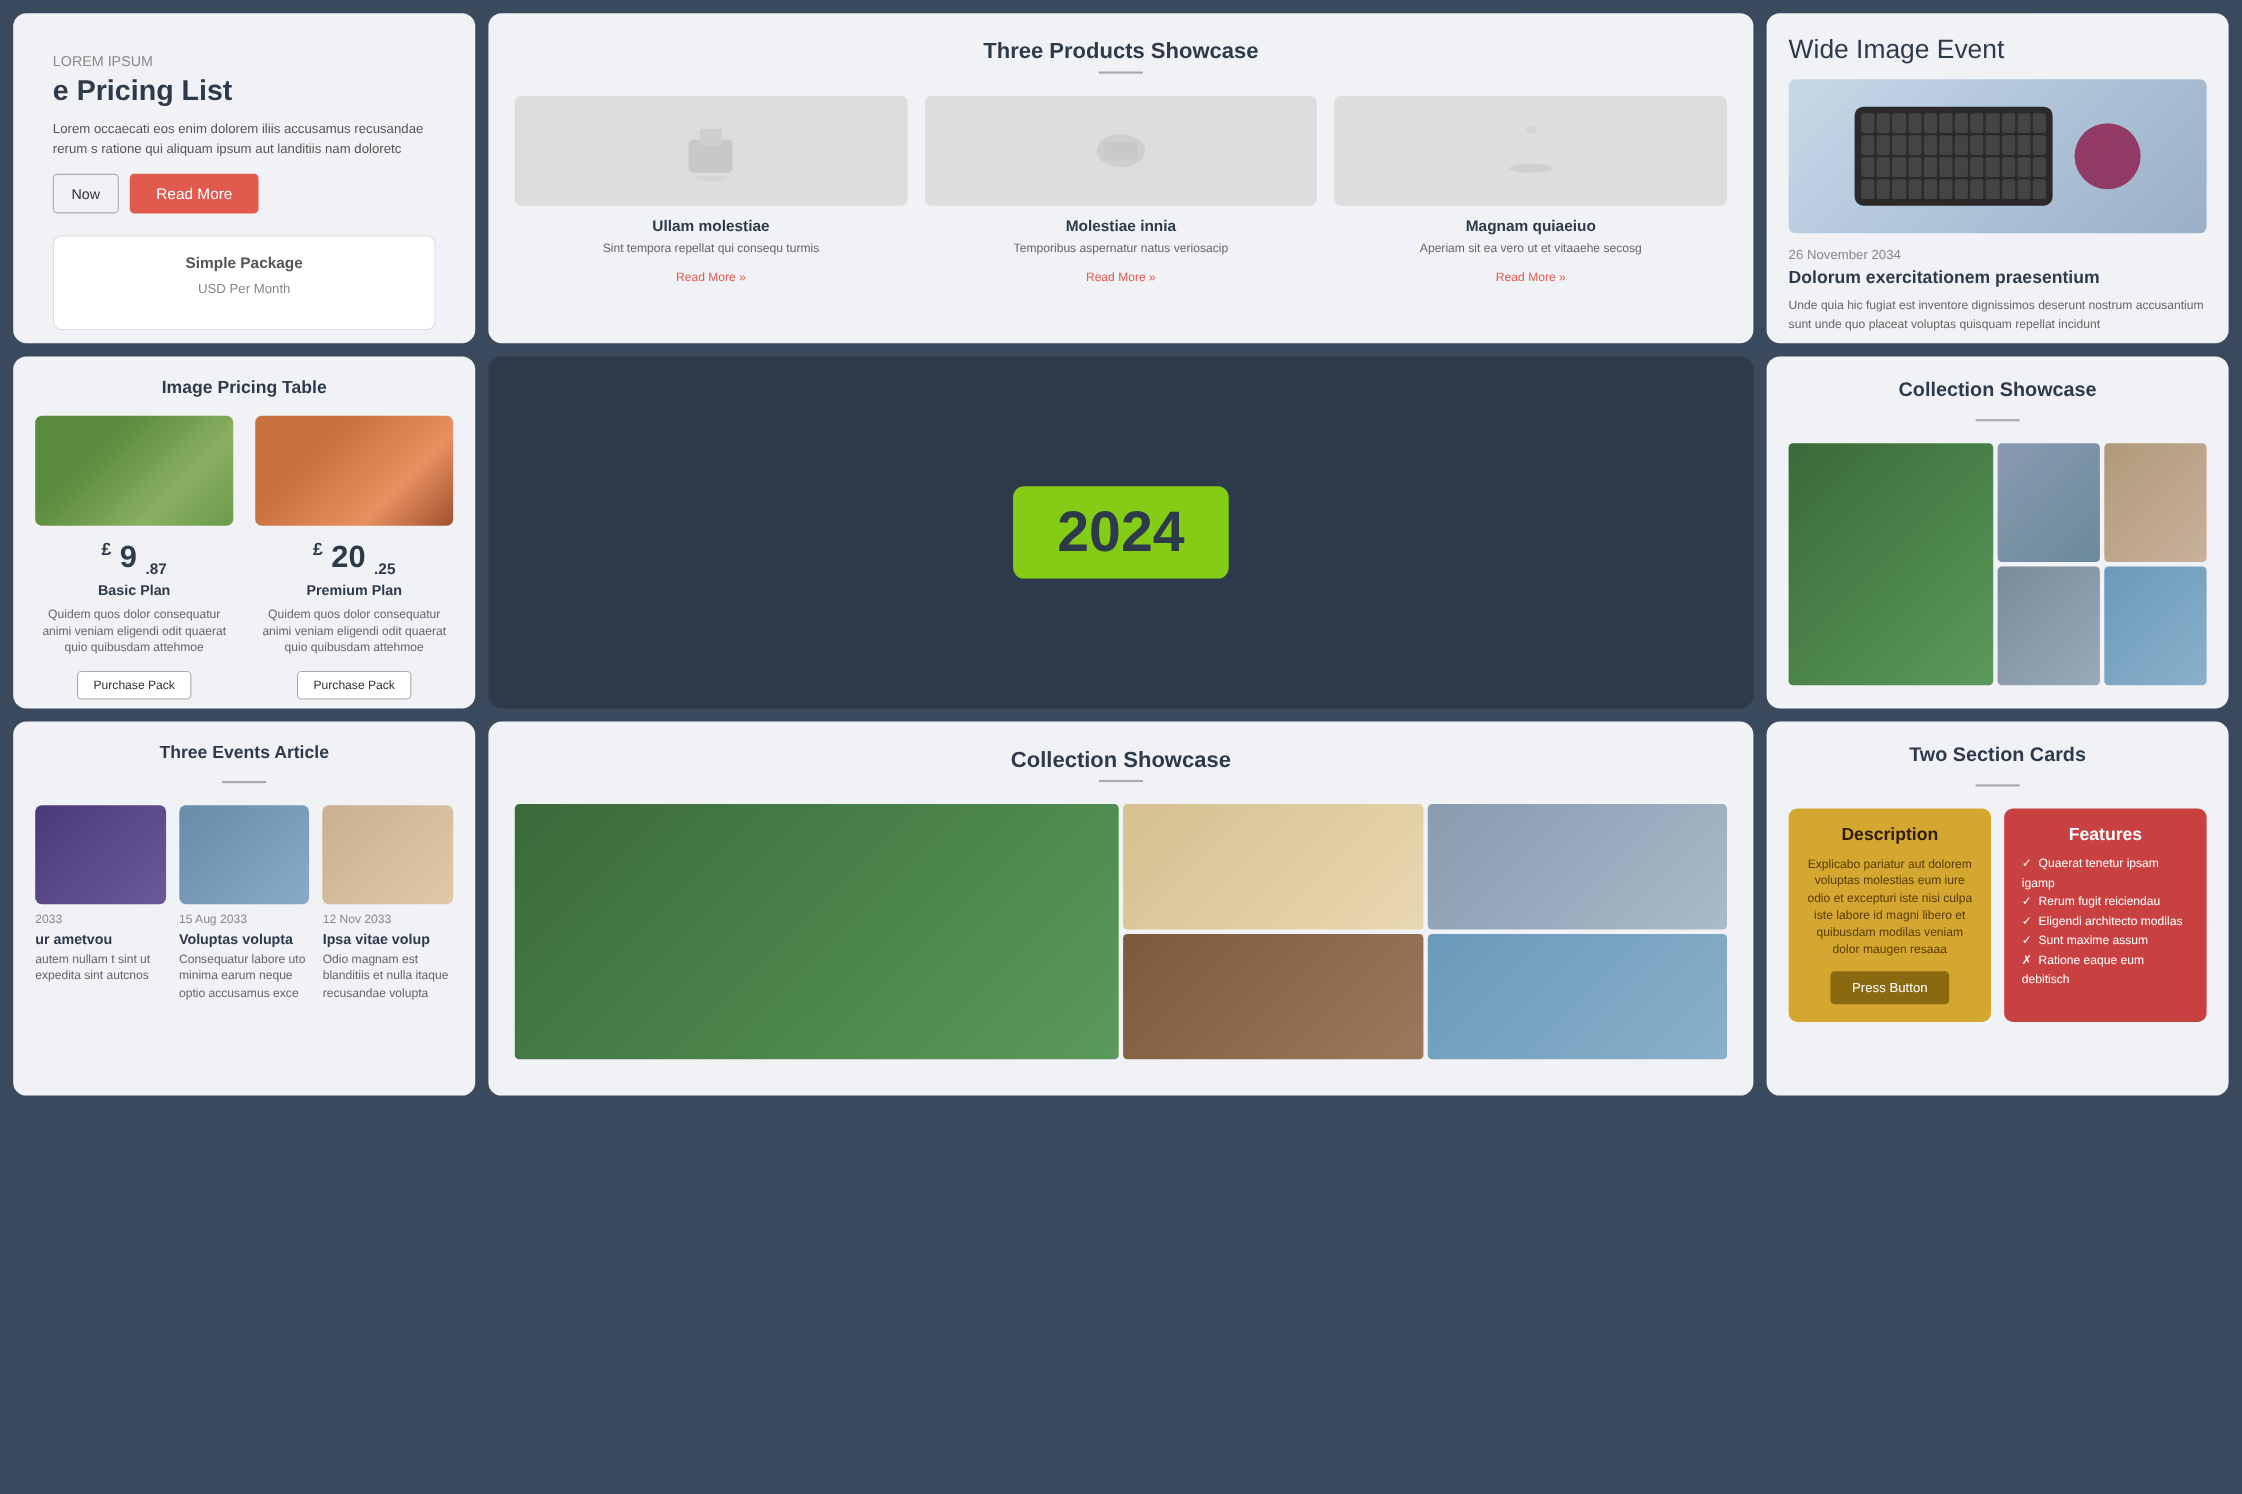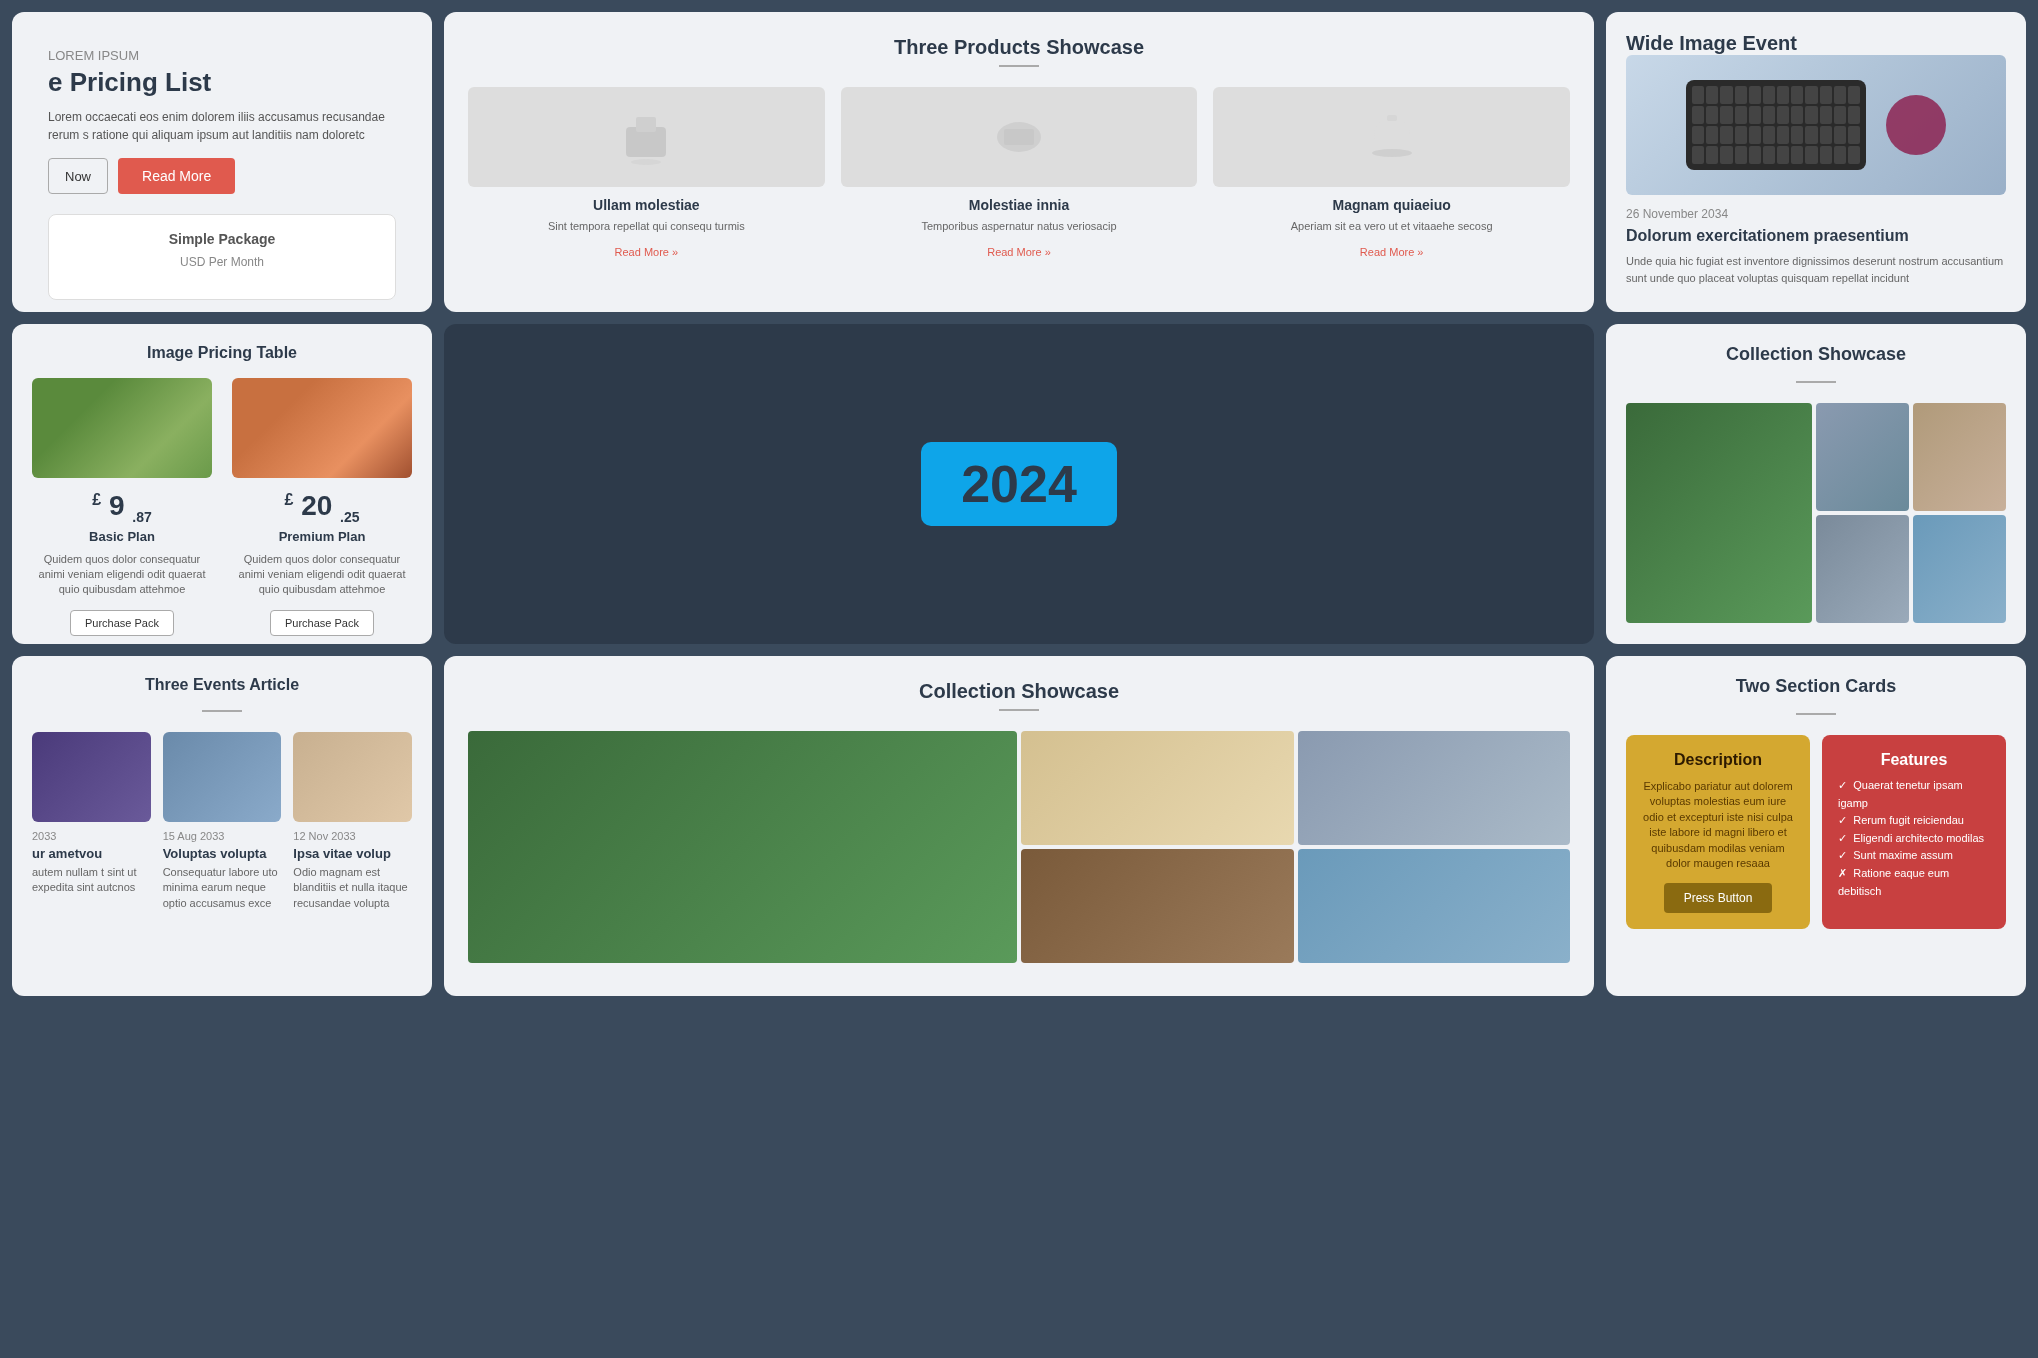--- a/index.html
+++ b/index.html
@@ -34,21 +34,21 @@
       background: #2d3a4a;
       border-radius: 12px;
       display: flex;
       flex-direction: column;
       align-items: center;
       justify-content: center;
       gap: 20px;
     }
 
     .year-badge {
-      background: #0ea5e9;
+      background: #84cc16;
       border-radius: 10px;
       padding: 12px 40px;
       font-size: 52px;
       font-weight: 900;
       color: #2d3a4a;
     }
 
     .fritz-logo {
       font-size: 80px;
       font-weight: 900;
@@ -193,23 +193,24 @@
       color: #e05a4e;
       text-decoration: none;
     }
 
     
     .wide-image-card {
       padding: 20px;
     }
 
     .wide-image-card h3 {
-      font-size: 20px;
-      font-weight: 700;
-      color: #2d3a4a;
+      font-size: 24px;
+      font-weight: 400;
+      color: #2d3a4a;
+      margin-bottom: 12px;
     }
 
     .wide-img-placeholder {
       width: 100%;
       height: 140px;
       background: linear-gradient(135deg, #c8d8e8 0%, #b0c4d8 50%, #9ab0c8 100%);
       border-radius: 6px;
       margin-bottom: 12px;
       position: relative;
       overflow: hidden;

